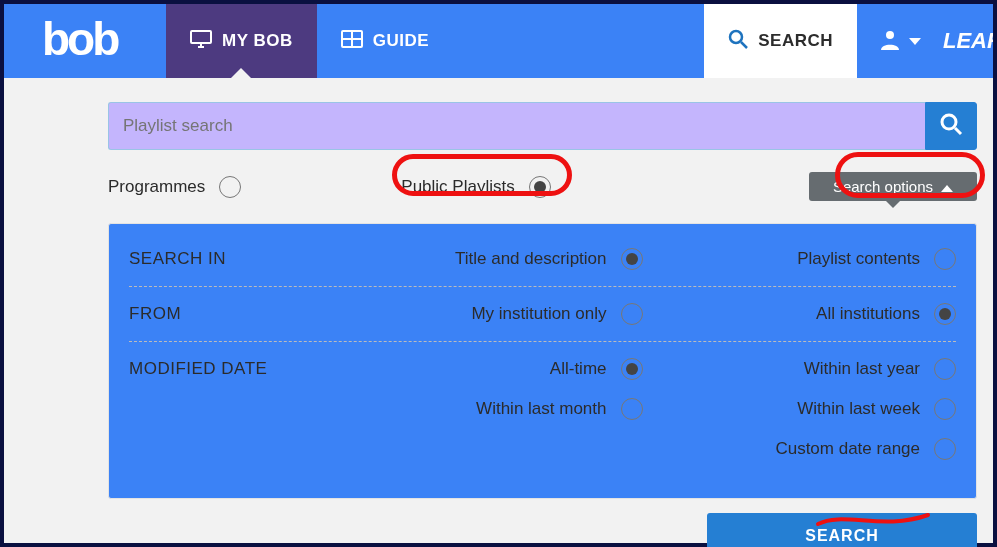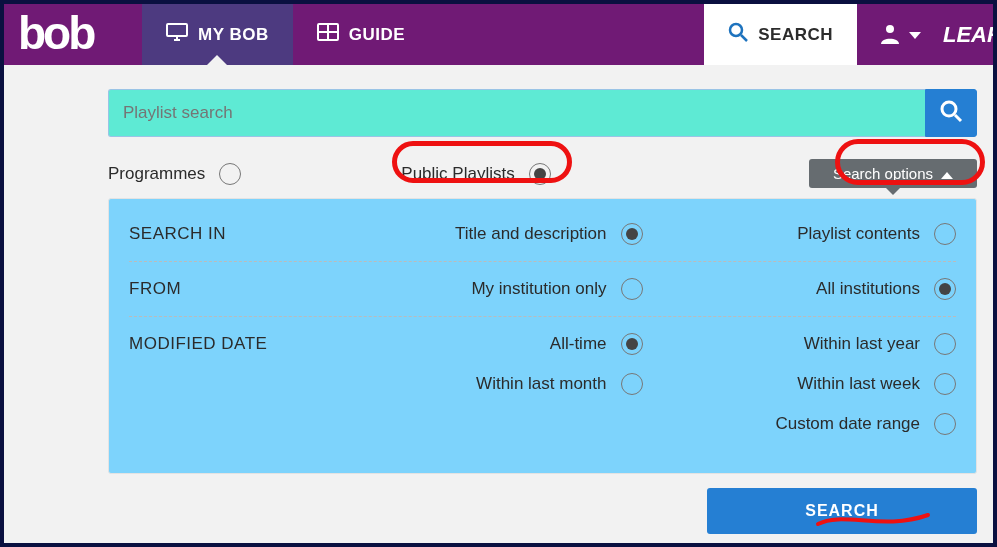--- a/index.html
+++ b/index.html
@@ -10,25 +10,26 @@
     height: 547px;
     overflow: hidden;
   }
   .frame {
     background: #f2f2f2;
     position: absolute;
     top: 4px; left: 4px; right: 4px; bottom: 4px;
   }
   
   .header {
-    background: #701a75;
-    height: 61px;
+    background: #3b82f6;
+    height: 74px;
     display: flex;
     align-items: stretch;
     color: #fff;
+    padding-left: 24px;
   }
   .logo {
     display: flex;
     align-items: center;
     padding: 0 24px 0 14px;
     font-weight: 700;
     font-size: 48px;
     letter-spacing: -2px;
   }
   .logo svg { display:block; }
@@ -84,21 +85,21 @@
     align-items: stretch;
   }
   .search-input {
     flex: 1;
     border: 1px solid #9ac4e6;
     border-right: none;
     border-radius: 3px 0 0 3px;
     padding: 13px 14px;
     font-size: 17px;
     color: #666;
-    background: #5eead4;
+    background: #c4b5fd;
     outline: none;
   }
   .search-go {
     width: 52px;
     background: #257fd3;
     border: 1px solid #257fd3;
     border-radius: 0 3px 3px 0;
     display: flex;
     align-items: center;
     justify-content: center;
@@ -173,24 +174,24 @@
     width: 0; height: 0;
     border-left: 8px solid transparent;
     border-right: 8px solid transparent;
     border-top: 8px solid #666c70;
   }
   .chev {
     margin-left: 8px;
   }
   
   .panel {
-    background: #7dd3fc;
+    background: #3b82f6;
     border: 1px solid #e3e3e3;
     border-radius: 3px;
-    margin-top: 10px;
+    margin-top: 22px;
     padding: 8px 20px 22px 20px;
   }
   .panel-row {
     display: flex;
     align-items: center;
     padding: 16px 0;
     border-bottom: 1px dashed #bbb;
     font-size: 17px;
     color: #2b2b2b;
   }

